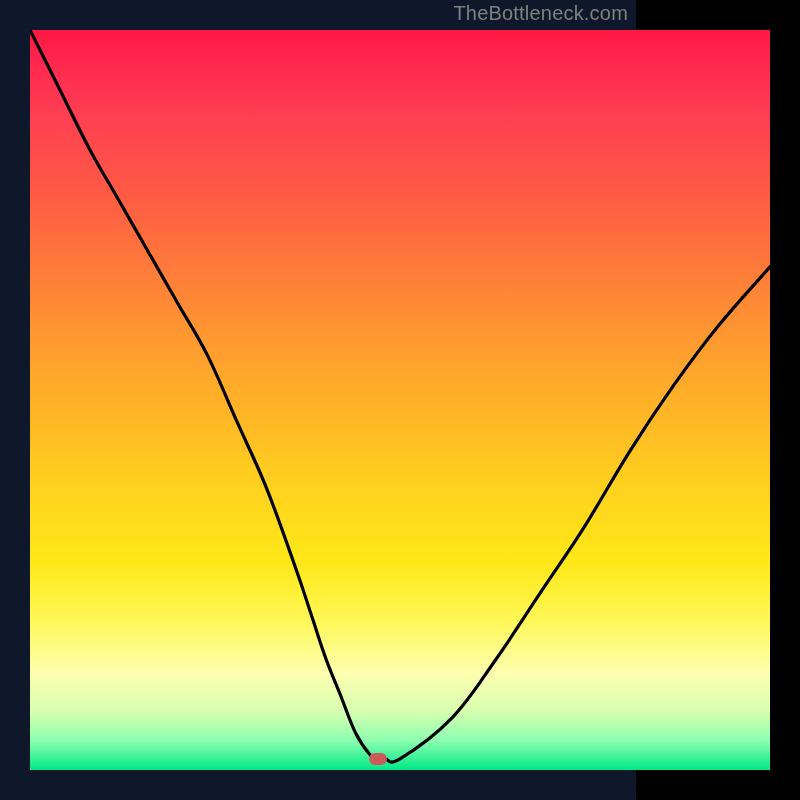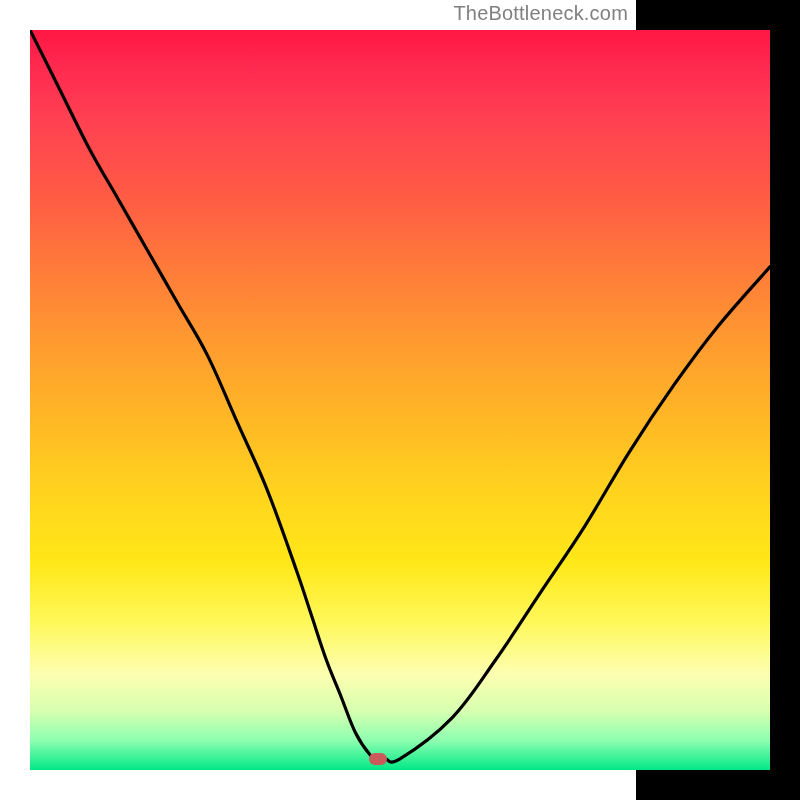--- a/index.html
+++ b/index.html
@@ -8,21 +8,21 @@
     width: 800px;
     height: 800px;
     background: #000;
     font-family: Arial, Helvetica, sans-serif;
     overflow: hidden;
   }
   .frame {
     position: relative;
     width: 636px;
     height: 800px;
-    background: #ffffff;
+    background: #0f172a;
   }
   .watermark {
     position: absolute;
     top: 2px;
     right: 8px;
     color: #808080;
     font-size: 20px;
     font-weight: 500;
     letter-spacing: 0.2px;
     z-index: 10;

